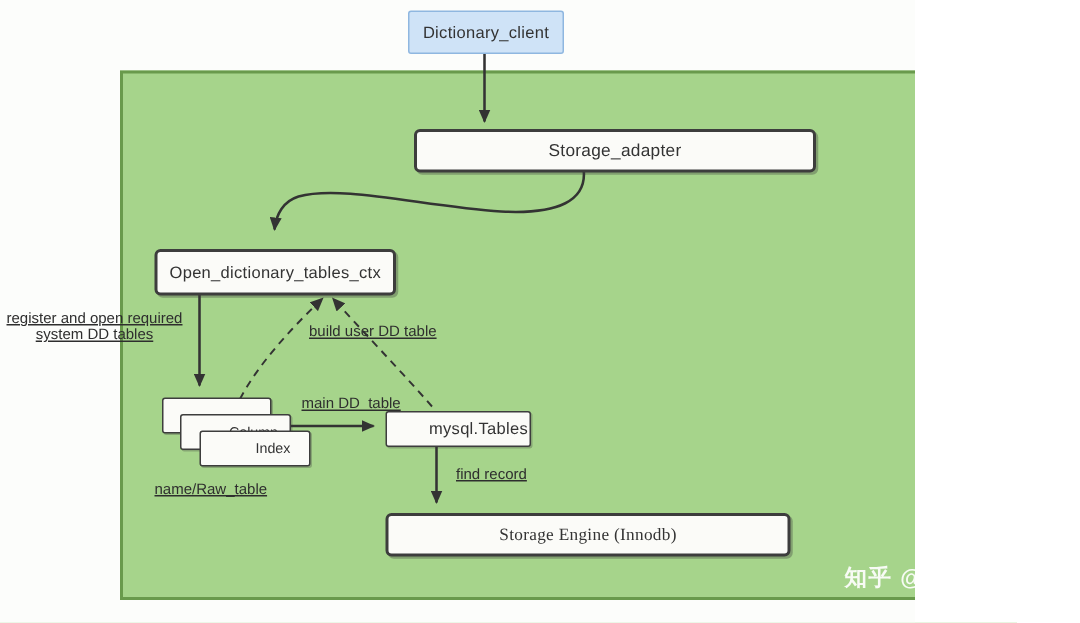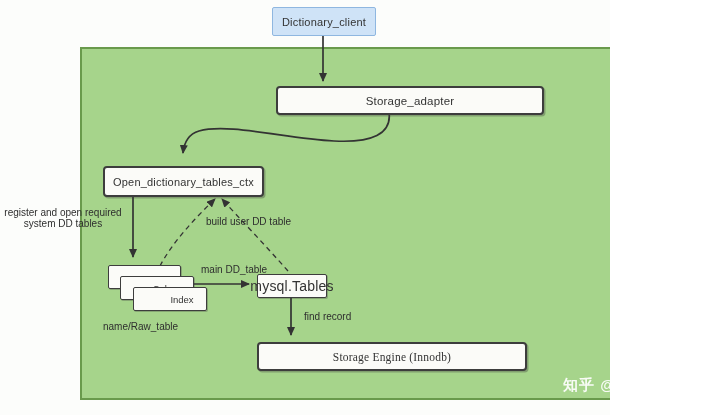--- a/index.html
+++ b/index.html
@@ -33,23 +33,23 @@
   #node-storage-adapter{left:256px;top:86px;width:264px;height:25px;margin-left:20px;}
   #node-ctx{left:103px;top:166px;width:157px;height:27px;font-size:11px;}
   .stack-box{
     position:absolute;display:flex;align-items:center;justify-content:center;
     background:var(--node-fill,#fbfbf8);border:1.5px solid var(--node-border,#3d3d3d);
     border-radius:2px;font-size:9.5px;box-shadow:1px 1px 0 rgba(60,60,60,.3);padding-left:24px;
   }
   #stack-back{left:108px;top:265px;width:47px;height:22px;}
   #stack-column{left:120px;top:276px;width:48px;height:22px;}
   #stack-index{left:133px;top:287px;width:48px;height:22px;}
-  #node-mysql-tables{left:257px;top:274px;width:68px;height:22px;font-size:14px;border-width:1.5px;border-radius:2px;box-shadow:1px 1px 0 rgba(60,60,60,.3);}
+  #node-mysql-tables{left:257px;top:274px;width:68px;height:22px;font-size:11px;border-width:1.5px;border-radius:2px;box-shadow:1px 1px 0 rgba(60,60,60,.3);padding-left:27px;}
   #node-storage-engine{left:257px;top:342px;width:266px;height:25px;font-family:Liberation Serif, serif;}
-  .edge-label{position:absolute;font-size:10px;color:#2e2e2e;white-space:nowrap;}
+  .edge-label{position:absolute;font-size:10px;color:#2e2e2e;white-space:nowrap;text-decoration:underline;}
   #label-register{left:2px;top:207px;width:122px;text-align:center;line-height:11px;white-space:normal;}
   #label-build-user{left:206px;top:216px;}
   #label-main-dd{left:188px;top:264px;margin-left:13px;}
   #label-name-raw{left:103px;top:309px;margin-top:12px;}
   #label-find-record{left:304px;top:311px;}
   #watermark{
     position:absolute;left:563px;top:376px;font-size:15px;font-weight:bold;
     color:var(--watermark,#ffffff);opacity:.92;letter-spacing:1px;white-space:nowrap;
   }
 </style>

